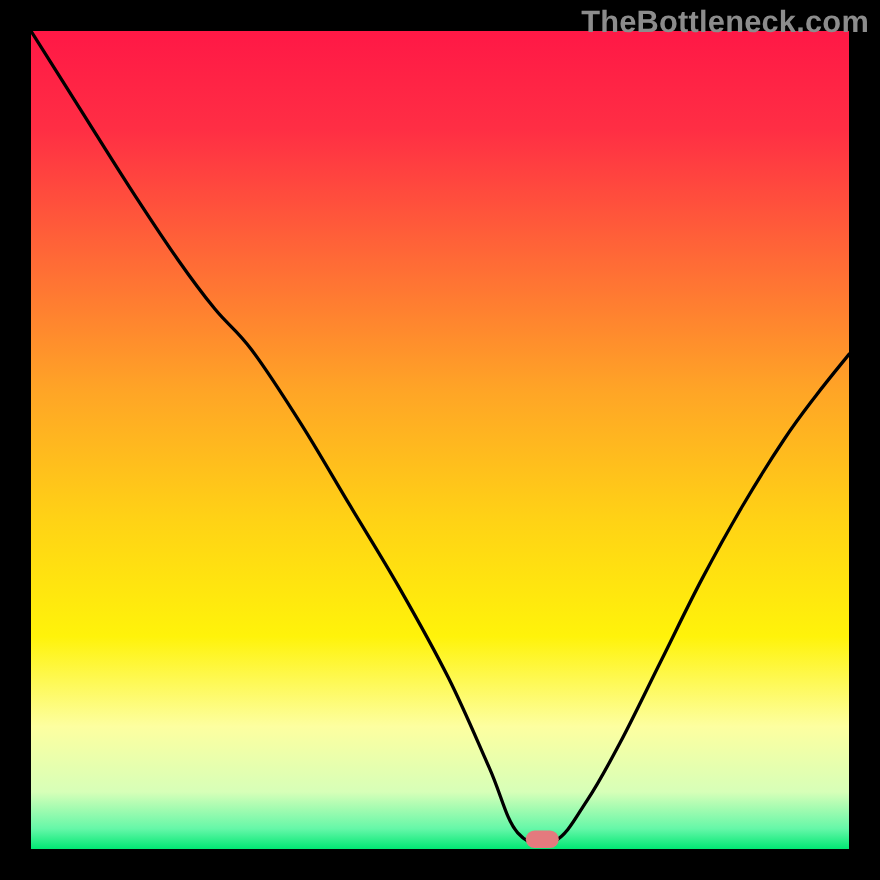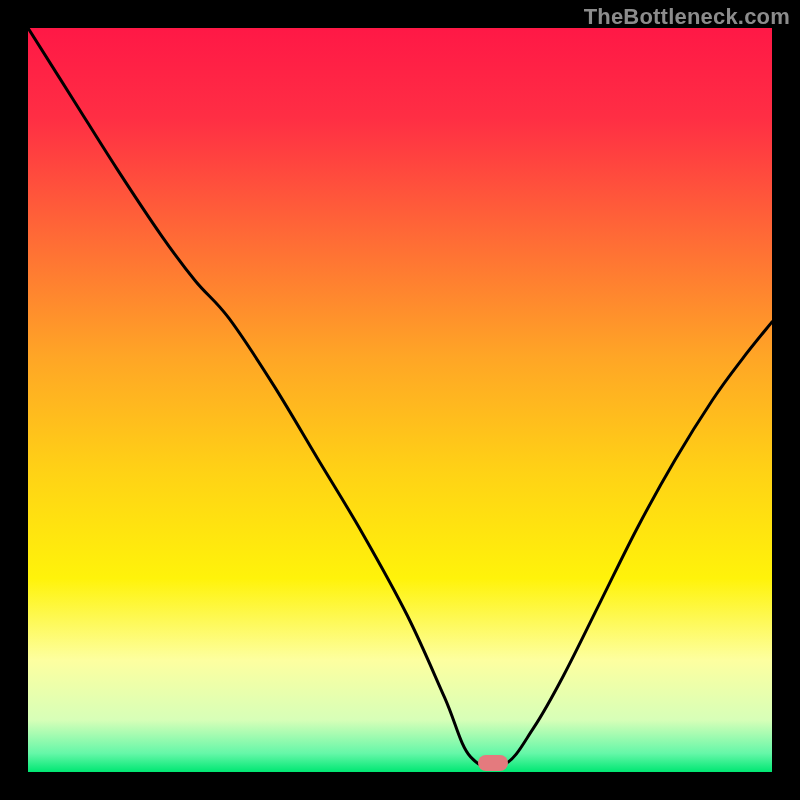--- a/index.html
+++ b/index.html
@@ -43,21 +43,21 @@
   .marker {
     position: absolute;
     border-radius: 8px;
     transform: translate(-50%, -50%);
   }
   .watermark {
     position: absolute;
     top: 4px;
     right: 10px;
     font-family: Arial, Helvetica, sans-serif;
-    font-size: 22px;
+    font-size: 28px;
     font-weight: 600;
     color: #8c8c8c;
     letter-spacing: 0.2px;
   }
 </style>
 </head>
 <body>
 
 <div class="frame">
   <div class="plot">

